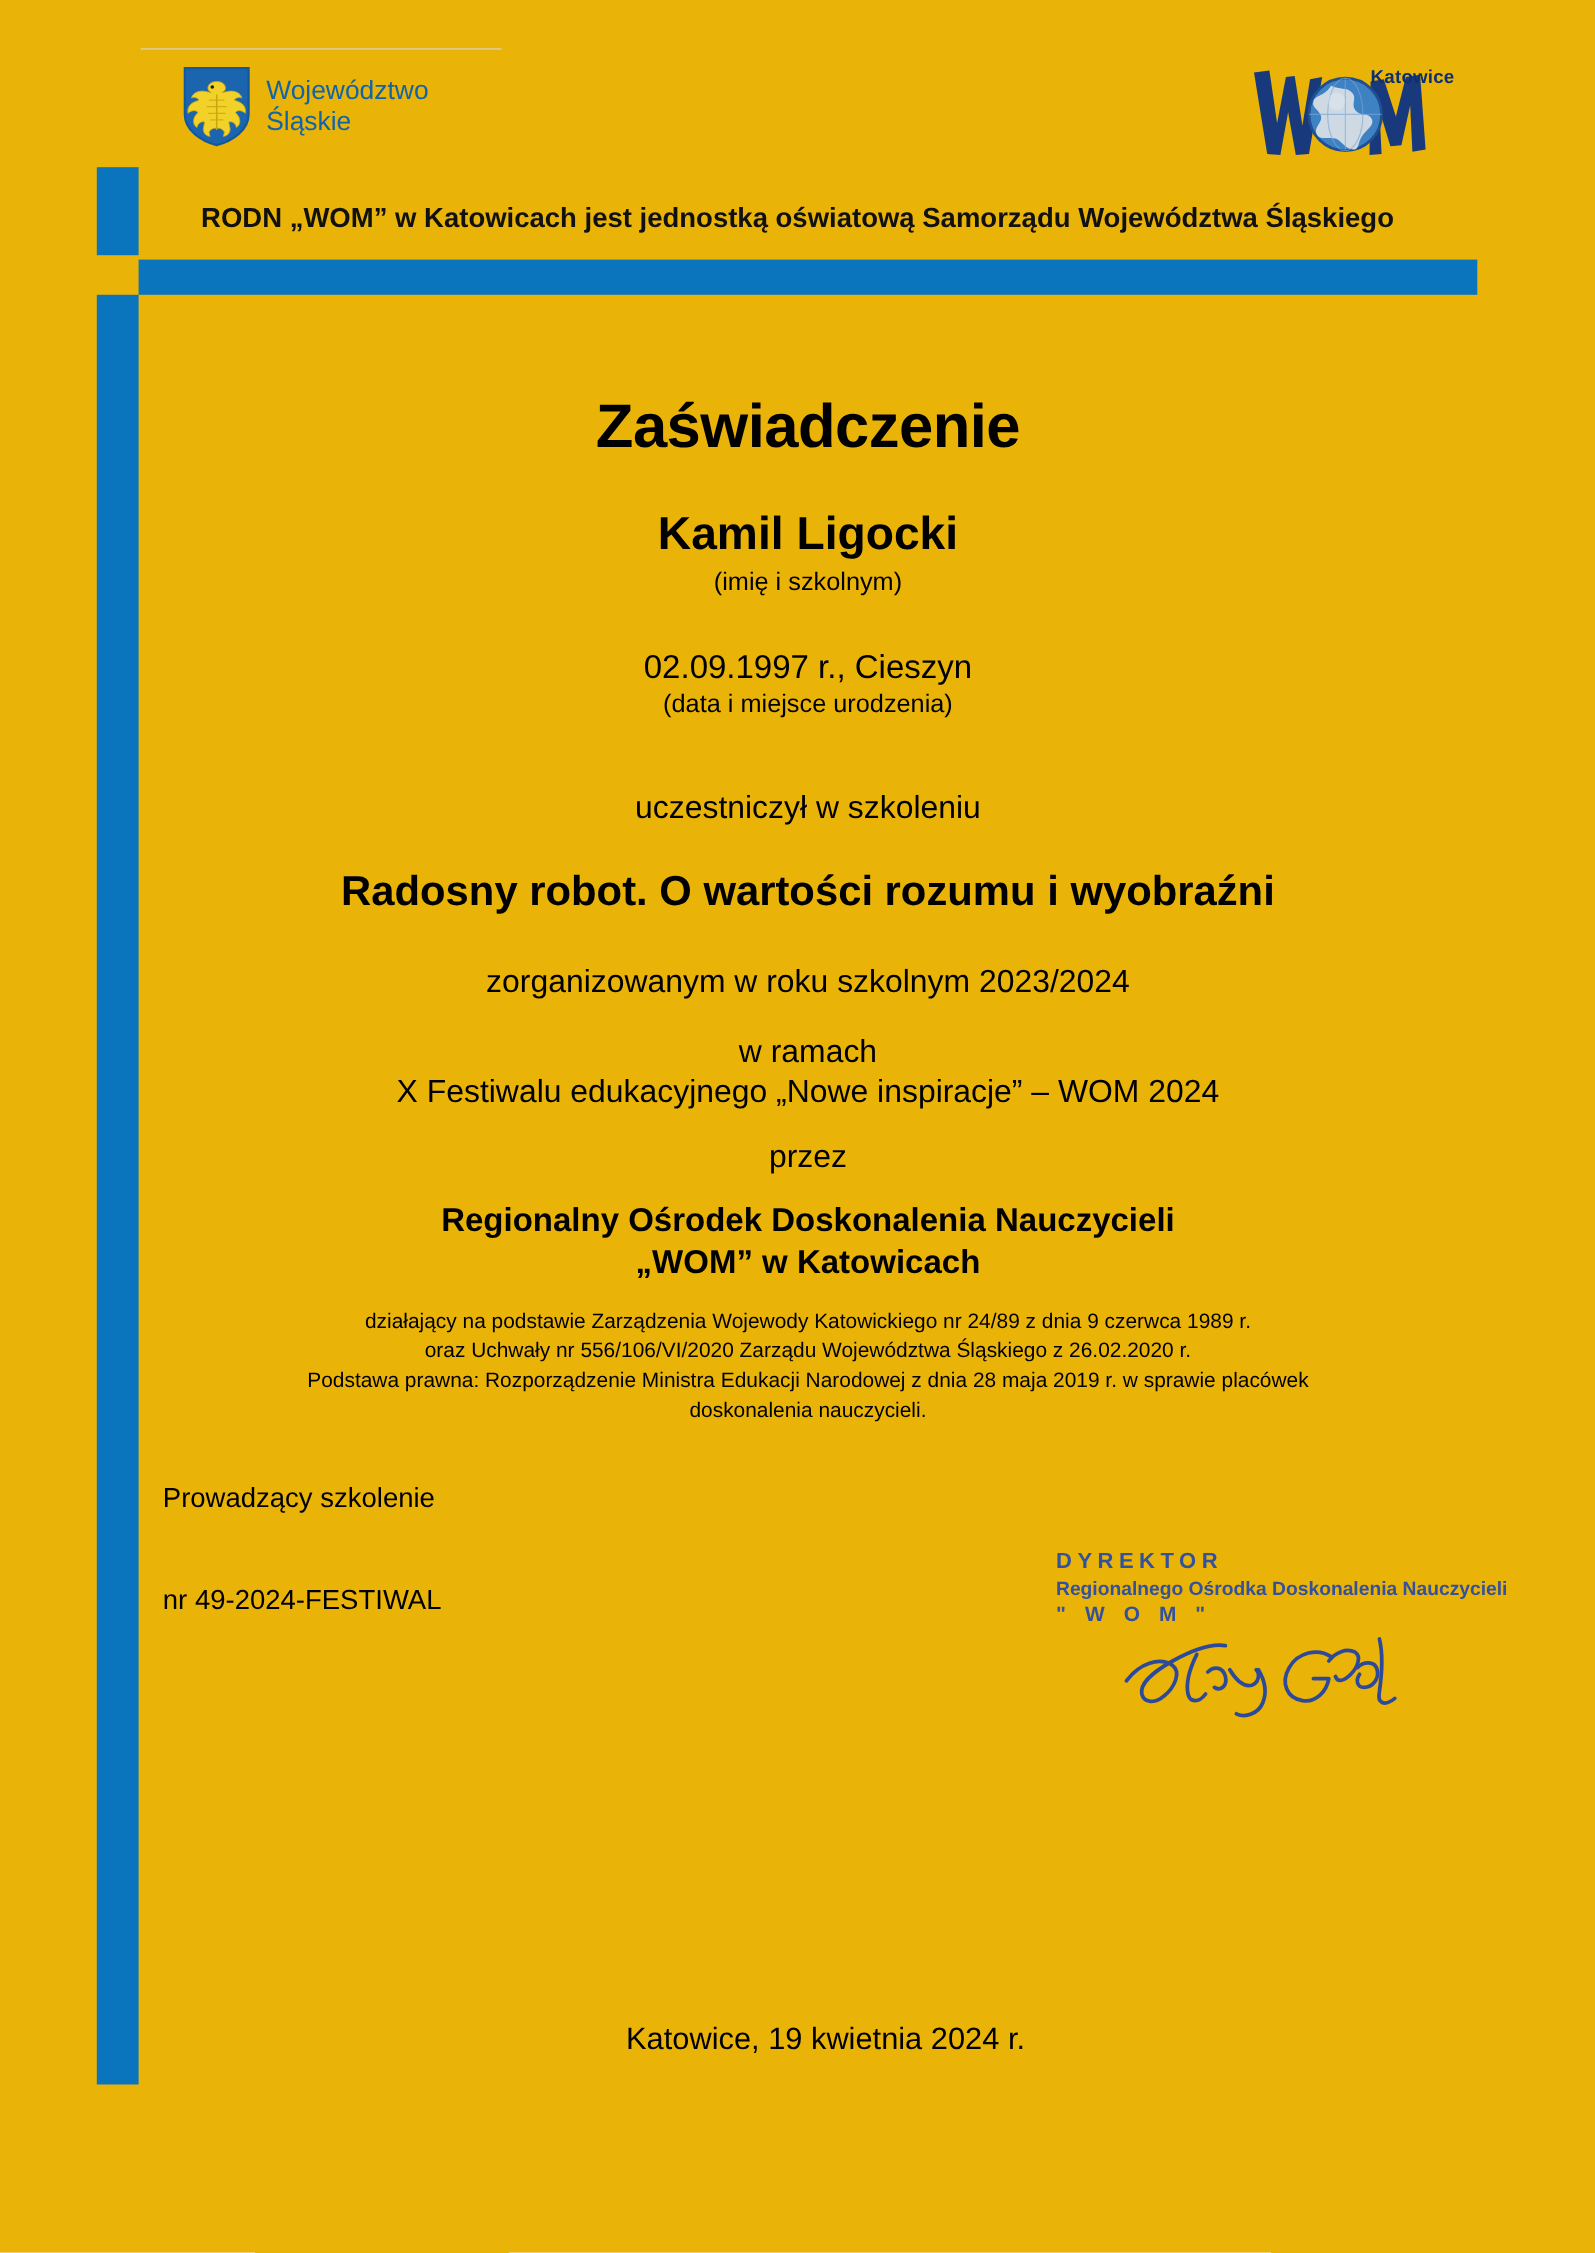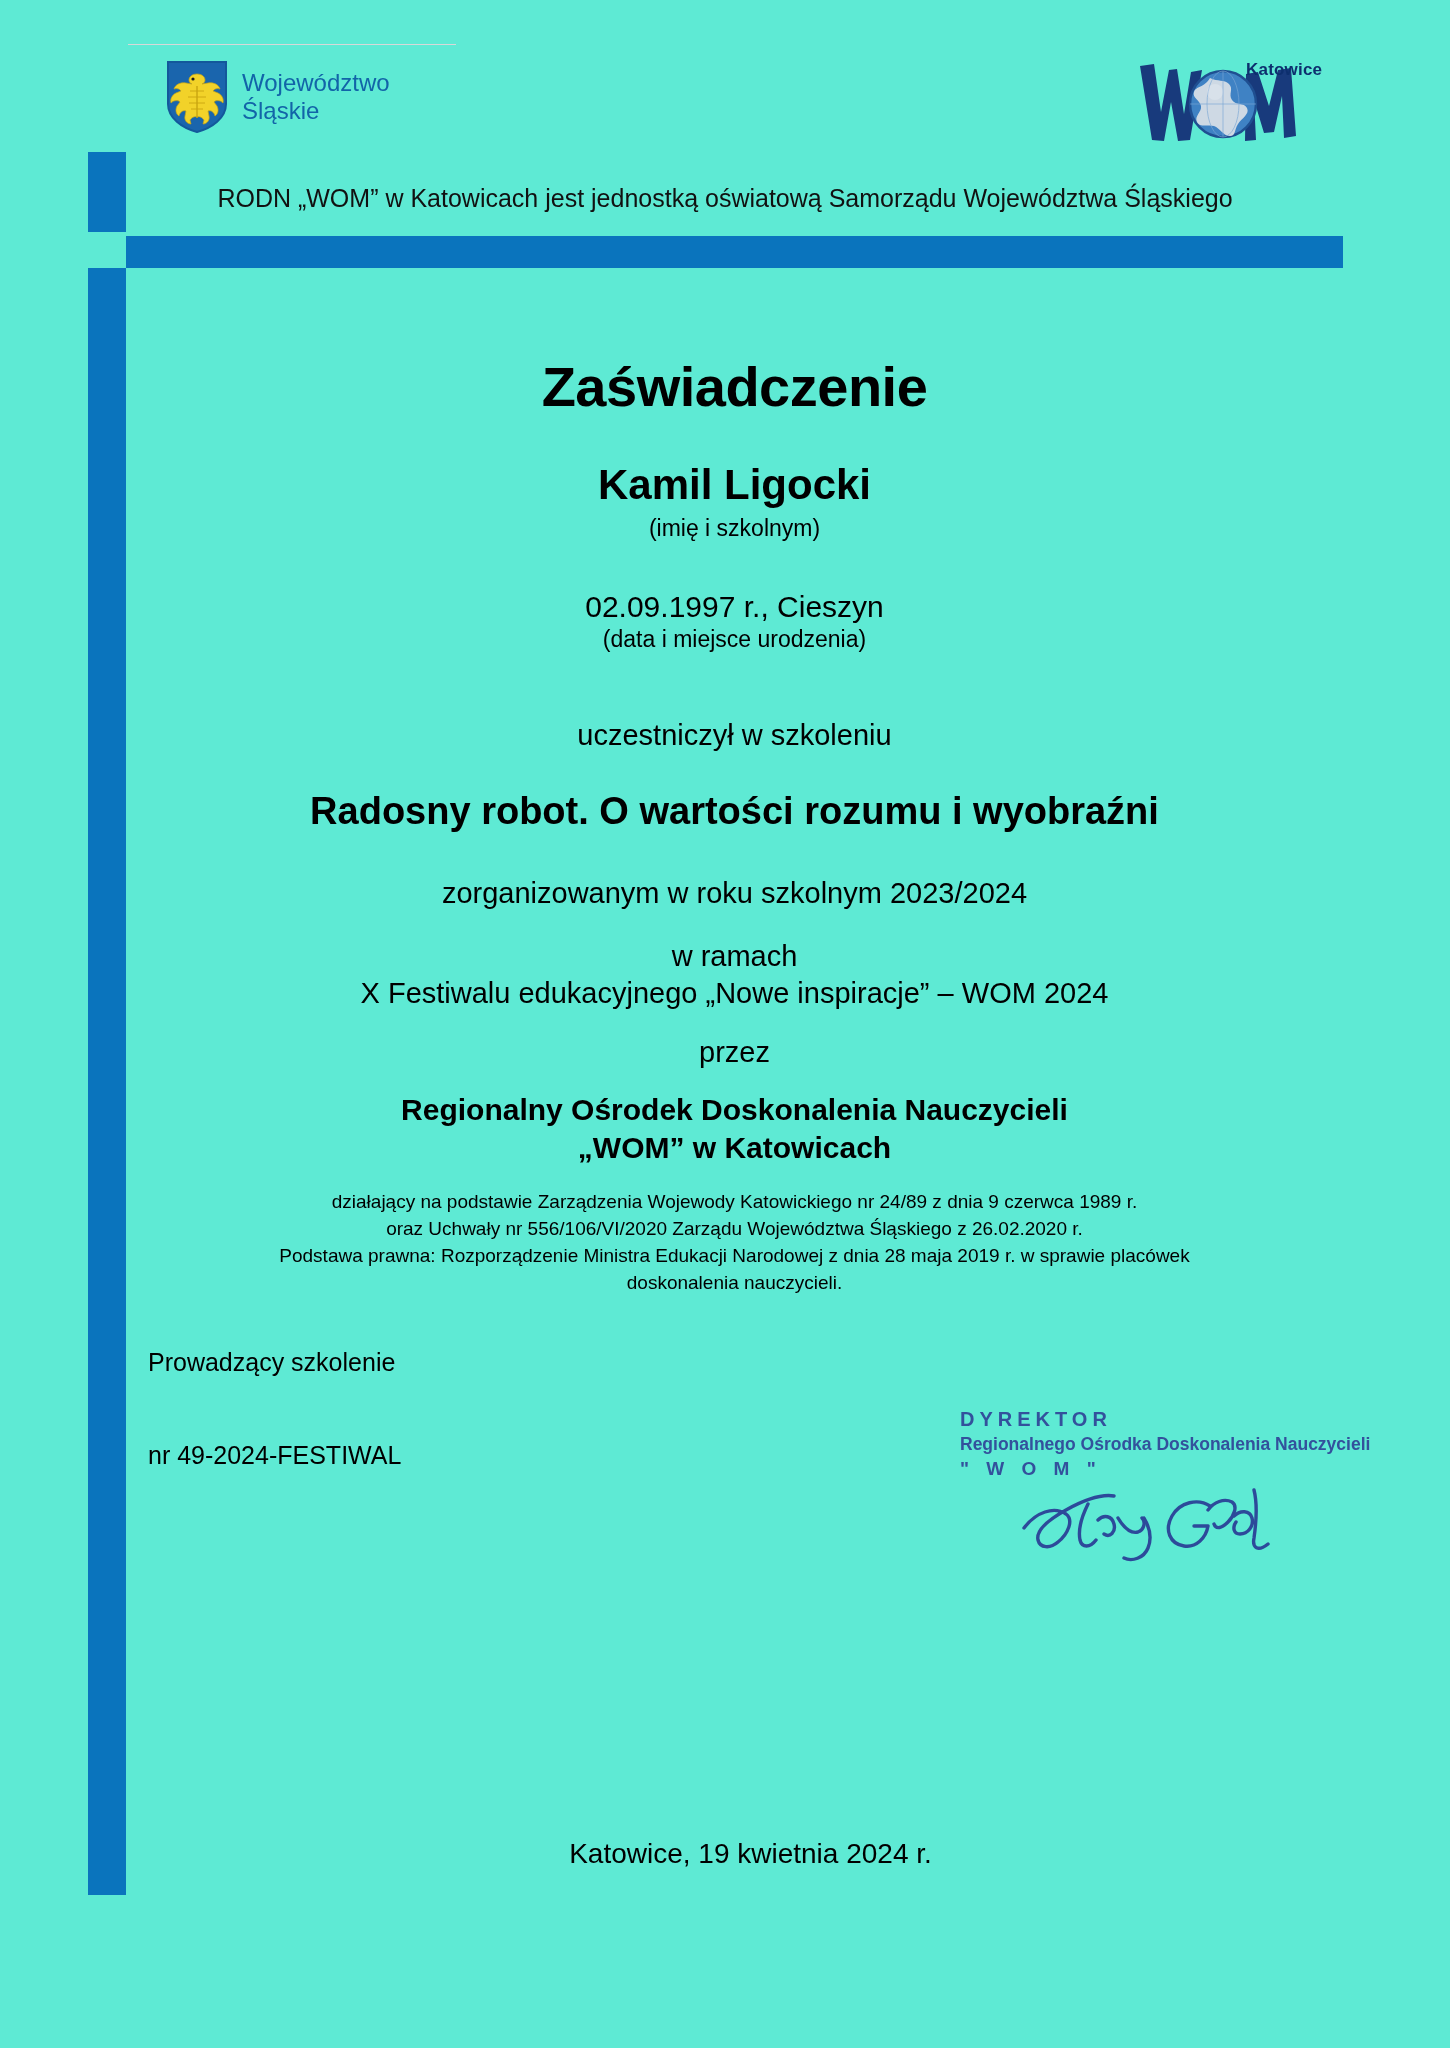--- a/index.html
+++ b/index.html
@@ -8,21 +8,21 @@
     background: #ffffff;
   }
   body {
     font-family: "Liberation Sans", sans-serif;
     color: #000000;
   }
   .page {
     position: relative;
     width: 1450px;
     height: 2048px;
-    background: #5eead4;
+    background: #eab308;
     overflow: hidden;
   }
 
   
   .bar-vertical-top {
     position: absolute;
     left: 88px;
     top: 152px;
     width: 38px;
     height: 80px;
@@ -96,20 +96,21 @@
 
   
   .header-line {
     position: absolute;
     left: 0;
     top: 184px;
     width: 1450px;
     text-align: center;
     font-size: 25px;
     color: #111111;
+    font-weight: bold;
   }
 
   
   .content {
     position: absolute;
     left: 126px;
     top: 300px;
     width: 1217px;
     text-align: center;
   }

